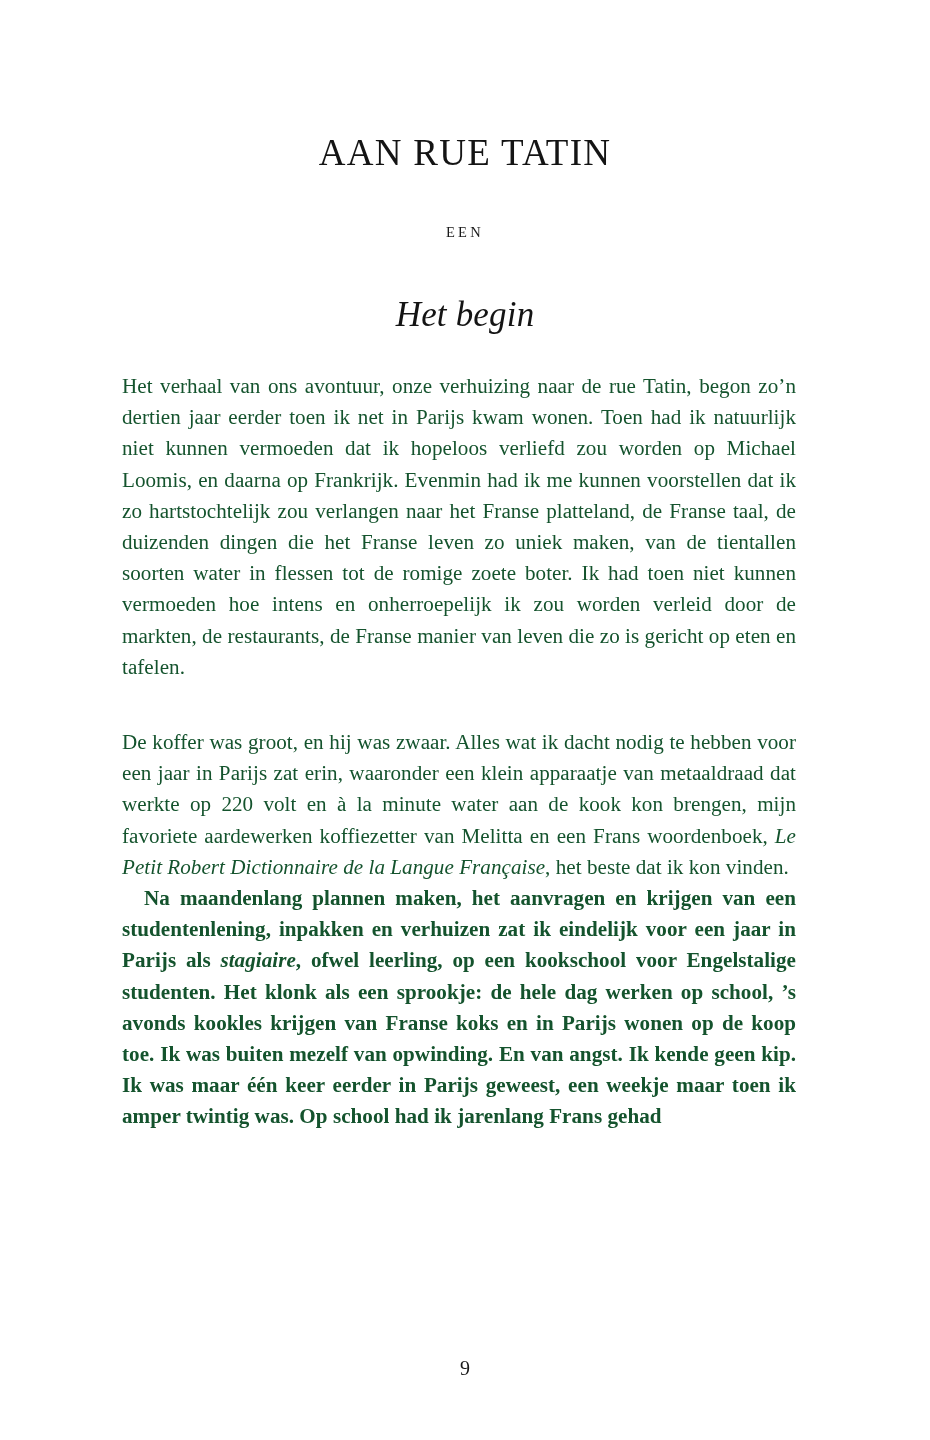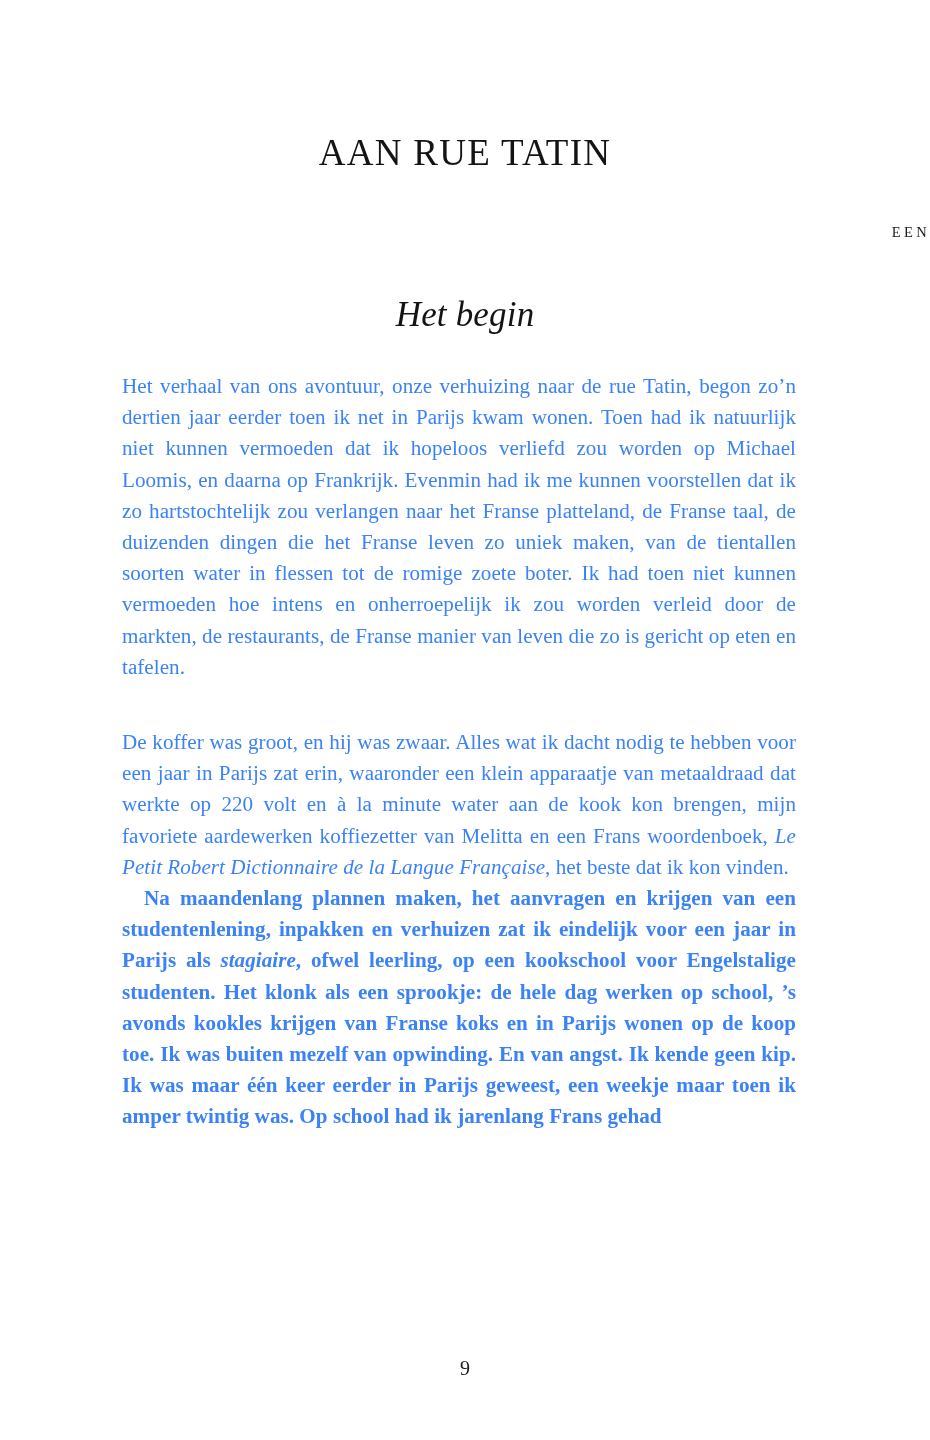--- a/index.html
+++ b/index.html
@@ -36,21 +36,21 @@
     letter-spacing: 0.035em;
     line-height: 1.1;
     color: #141414;
   }
 
   .chapter-number {
     position: absolute;
     top: 224px;
     left: 0;
     width: 930px;
-    text-align: right;
+    text-align: center;
     font-size: 14.5px;
     font-weight: 400;
     letter-spacing: 0.23em;
     text-transform: uppercase;
     color: #1a1a1a;
   }
 
   .chapter-title {
     position: absolute;
     top: 266px;
@@ -72,21 +72,21 @@
     width: 674px;
   }
 
   .para {
     margin: 0;
     text-align: justify;
     text-justify: inter-word;
     font-size: 21.1px;
     line-height: 31.2px;
     letter-spacing: 0.002em;
-    color: #3b82f6;
+    color: #14532d;
     hyphens: manual;
   }
   .para.gap-before {
     margin-top: 44px;
   }
   .para.indented {
     text-indent: 22px;
   }
   .para .it {
     font-style: italic;

